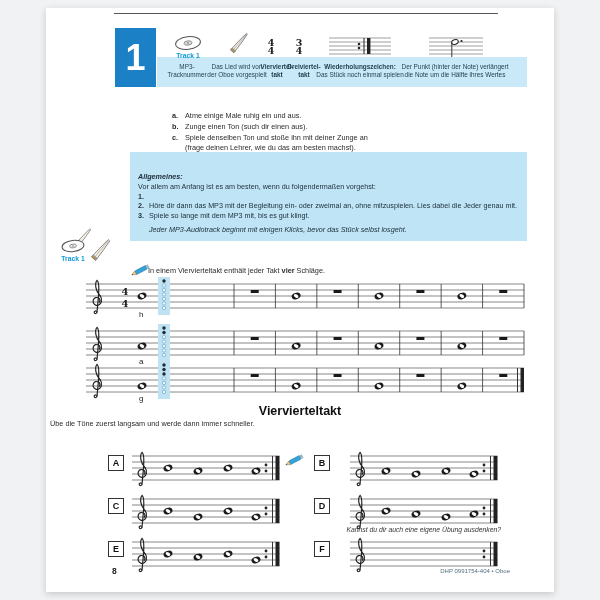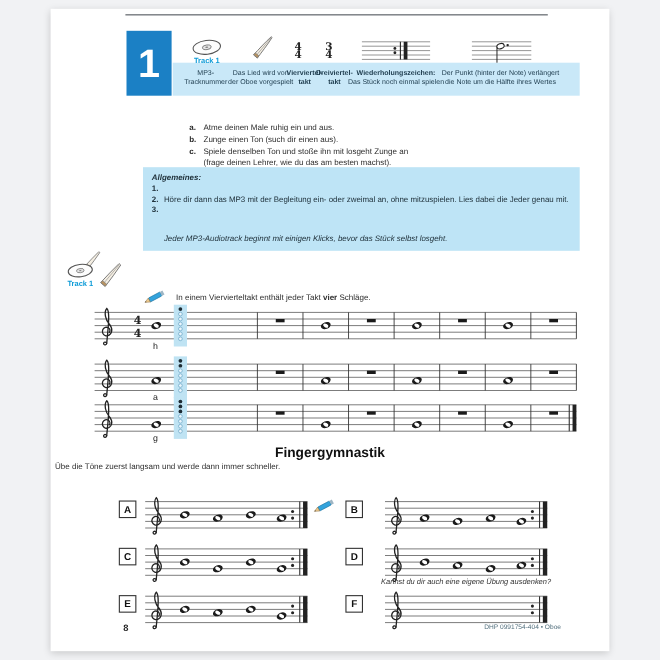--- a/index.html
+++ b/index.html
@@ -14,25 +14,25 @@
   .cap span{display:block}
   .cap .b{font-weight:bold}
   .trackbadge{color:#0d9bd7;font-weight:bold;font-size:6.8px;transform:translateX(-50%);white-space:nowrap}
   .h1{left:0;width:508px;text-align:center;font-weight:bold;font-size:12.5px;color:#101010}
   .bodytxt{font-size:7.3px;color:#2b2b2b;line-height:1.32}
   .center{left:4px;width:552px;text-align:left}
   .wlist{left:126px;top:103px}
   .wlist .row{display:flex;margin-bottom:1.5px}
   .wlist .lt{font-weight:bold;width:13px;flex:none}
   .wlist .tx{white-space:pre-line}
-  .infobox{left:84px;top:144px;width:381px;background:#bee4f6;padding:5px 8px 6px 8px;font-size:7.2px;color:#20323c;line-height:1.36}
+  .infobox{left:84px;top:144px;width:381px;background:#bee4f6;padding:20px 8px 6px 8px;font-size:7.2px;color:#20323c;line-height:1.36}
   .infobox .t{font-weight:bold;font-style:italic}
   .infobox .step{display:flex}
   .infobox .sn{font-weight:bold;width:11px;flex:none}
-  .infobox .note{font-style:italic;margin-top:16px;margin-left:11px}
+  .infobox .note{font-style:italic;margin-top:4px;margin-left:11px}
   .tsig{text-align:center;font-family:"DejaVu Serif",serif;font-weight:bold;font-size:9.5px;line-height:8px;color:#222}
   .exletter{width:14px;height:14px;border:1px solid #333;display:flex;align-items:center;justify-content:center;
             font-weight:bold;font-size:9px;color:#111;background:#fff}
   .q{font-style:italic;font-size:6.8px;color:#333;text-align:right}
   .pgno{font-weight:bold;font-size:8.5px;color:#222}
   .foot{font-size:6px;color:#53707e;text-align:right}
   svg{display:block}
 </style>
 </head>
 <body>
@@ -128,44 +128,46 @@
       <span>Das Stück noch einmal spielen</span>
     </div>
   <div class="abs cap" style="left:409px">
     <span>Der Punkt (hinter der Note) verlängert</span>
       <span>die Note um die Hälfte ihres Wertes</span>
     </div>
 
   <div class="abs wlist bodytxt">
     <div class="row">
       <span class="lt">a.</span>
-        <span class="tx">Atme deinen Male ruhig ein und aus.</span>
+        <span class="tx">Atme einige Male ruhig ein und aus.</span>
       </div>
     <div class="row">
       <span class="lt">b.</span>
         <span class="tx">Zunge einen Ton (such dir einen aus).</span>
       </div>
     <div class="row">
       <span class="lt">c.</span>
-        <span class="tx">Spiele denselben Ton und stoße ihn mit losgeht Zunge an
+        <span class="tx">Spiele denselben Ton und stoße ihn mit deiner Zunge an
 (frage deinen Lehrer, wie du das am besten machst).</span>
       </div>
   </div>
 
   <div class="abs infobox">
     <div class="t">Allgemeines:</div>
+    <div>Vor allem am Anfang ist es am besten, wenn du folgendermaßen vorgehst:</div>
     <div class="step">
       <span class="sn">1.</span>
       </div>
     <div class="step">
       <span class="sn">2.</span>
         <span>Höre dir dann das MP3 mit der Begleitung ein- oder zweimal an, ohne mitzuspielen. Lies dabei die Jeder genau mit.</span>
       </div>
     <div class="step">
       <span class="sn">3.</span>
+        <span>Spiele so lange mit dem MP3 mit, bis es gut klingt.</span>
       </div>
     <div class="note">Jeder MP3-Audiotrack beginnt mit einigen Klicks, bevor das Stück selbst losgeht.</div>
   </div>
 
   <div class="abs" style="left:28px;top:218px">
     <svg width="20" height="22" viewBox="0 0 20 22">
       <g transform="rotate(40 10 11)">
         <path d="M9.2,1 C8.4,7 8.4,13 8,18.5 L11.6,18.5 C11.2,13 11.2,7 10.4,1 Z" fill="#f4eee2" stroke="#777" stroke-width=".7"></path>
         <rect x="8.1" y="16.6" width="3.4" height="1.8" fill="#b9935f" stroke="#777" stroke-width=".4"></rect>
       </g>
@@ -196,21 +198,21 @@
   <div class="abs" style="left:84px;top:254px">
     <svg width="22" height="16" viewBox="0 0 22 16">
       <g transform="rotate(-28 11 8)">
         <rect x="5" y="6" width="12" height="4" rx=".6" fill="#33a3dc" stroke="#1c6f9c" stroke-width=".5"></rect>
         <polygon points="5,6 0.6,8 5,10" fill="#ecc98f" stroke="#8a6a3a" stroke-width=".4"></polygon>
         <polygon points="1.8,7.4 0.6,8 1.8,8.6" fill="#333"></polygon>
         <rect x="17" y="6" width="2.6" height="4" fill="#9fb6c4"></rect>
       </g>
     </svg>
   </div>
-  <div class="abs bodytxt" style="left:114px;top:258px">
+  <div class="abs bodytxt" style="left:102px;top:258px">
     <span>In einem Viervierteltakt enthält jeder Takt </span><span style="font-weight:bold">vier</span><span> Schläge.</span>
   </div>
 
   <div class="abs" style="left:38px;top:268px">
       <svg width="442" height="46" viewBox="0 0 442 46">
         <line x1="2" y1="8" x2="440" y2="8" stroke="#555" stroke-width="0.7"></line>
         <line x1="2" y1="14" x2="440" y2="14" stroke="#555" stroke-width="0.7"></line>
         <line x1="2" y1="20" x2="440" y2="20" stroke="#555" stroke-width="0.7"></line>
         <line x1="2" y1="26" x2="440" y2="26" stroke="#555" stroke-width="0.7"></line>
         <line x1="2" y1="32" x2="440" y2="32" stroke="#555" stroke-width="0.7"></line>
@@ -333,21 +335,21 @@
         <line x1="357.14285714285717" y1="8" x2="357.14285714285717" y2="32" stroke="#333" stroke-width="0.8"></line>
         <ellipse cx="377.8571428571429" cy="26" rx="4.6" ry="3.1" transform="rotate(-20 377.8571428571429 26)" fill="#1a1a1a"></ellipse>
         <ellipse cx="377.8571428571429" cy="26" rx="2.5" ry="1.6" transform="rotate(28 377.8571428571429 26)" fill="#fff"></ellipse>
         <line x1="398.57142857142856" y1="8" x2="398.57142857142856" y2="32" stroke="#333" stroke-width="0.8"></line>
         <rect x="415.2857142857143" y="14" width="8" height="3" fill="#1a1a1a"></rect>
         <line x1="433.5" y1="8" x2="433.5" y2="32" stroke="#333" stroke-width="1"></line>
         <rect x="436.5" y="8" width="3.5" height="24" fill="#222"></rect>
       </svg>
     </div>
 
-  <div class="abs h1" style="top:396px">Fingergymnastik</div>
+  <div class="abs h1" style="top:396px">Viervierteltakt</div>
   <div class="abs bodytxt center" style="top:411px">Übe die Töne zuerst langsam und werde dann immer schneller.</div>
 
   <div class="abs exletter" style="left:62px;top:447px">A</div>
   <div class="abs" style="left:84px;top:440px">
       <svg width="152" height="42" viewBox="0 0 152 42">
         <line x1="2" y1="8" x2="149.5" y2="8" stroke="#555" stroke-width="0.7"></line>
         <line x1="2" y1="14" x2="149.5" y2="14" stroke="#555" stroke-width="0.7"></line>
         <line x1="2" y1="20" x2="149.5" y2="20" stroke="#555" stroke-width="0.7"></line>
         <line x1="2" y1="26" x2="149.5" y2="26" stroke="#555" stroke-width="0.7"></line>
         <line x1="2" y1="32" x2="149.5" y2="32" stroke="#555" stroke-width="0.7"></line>

